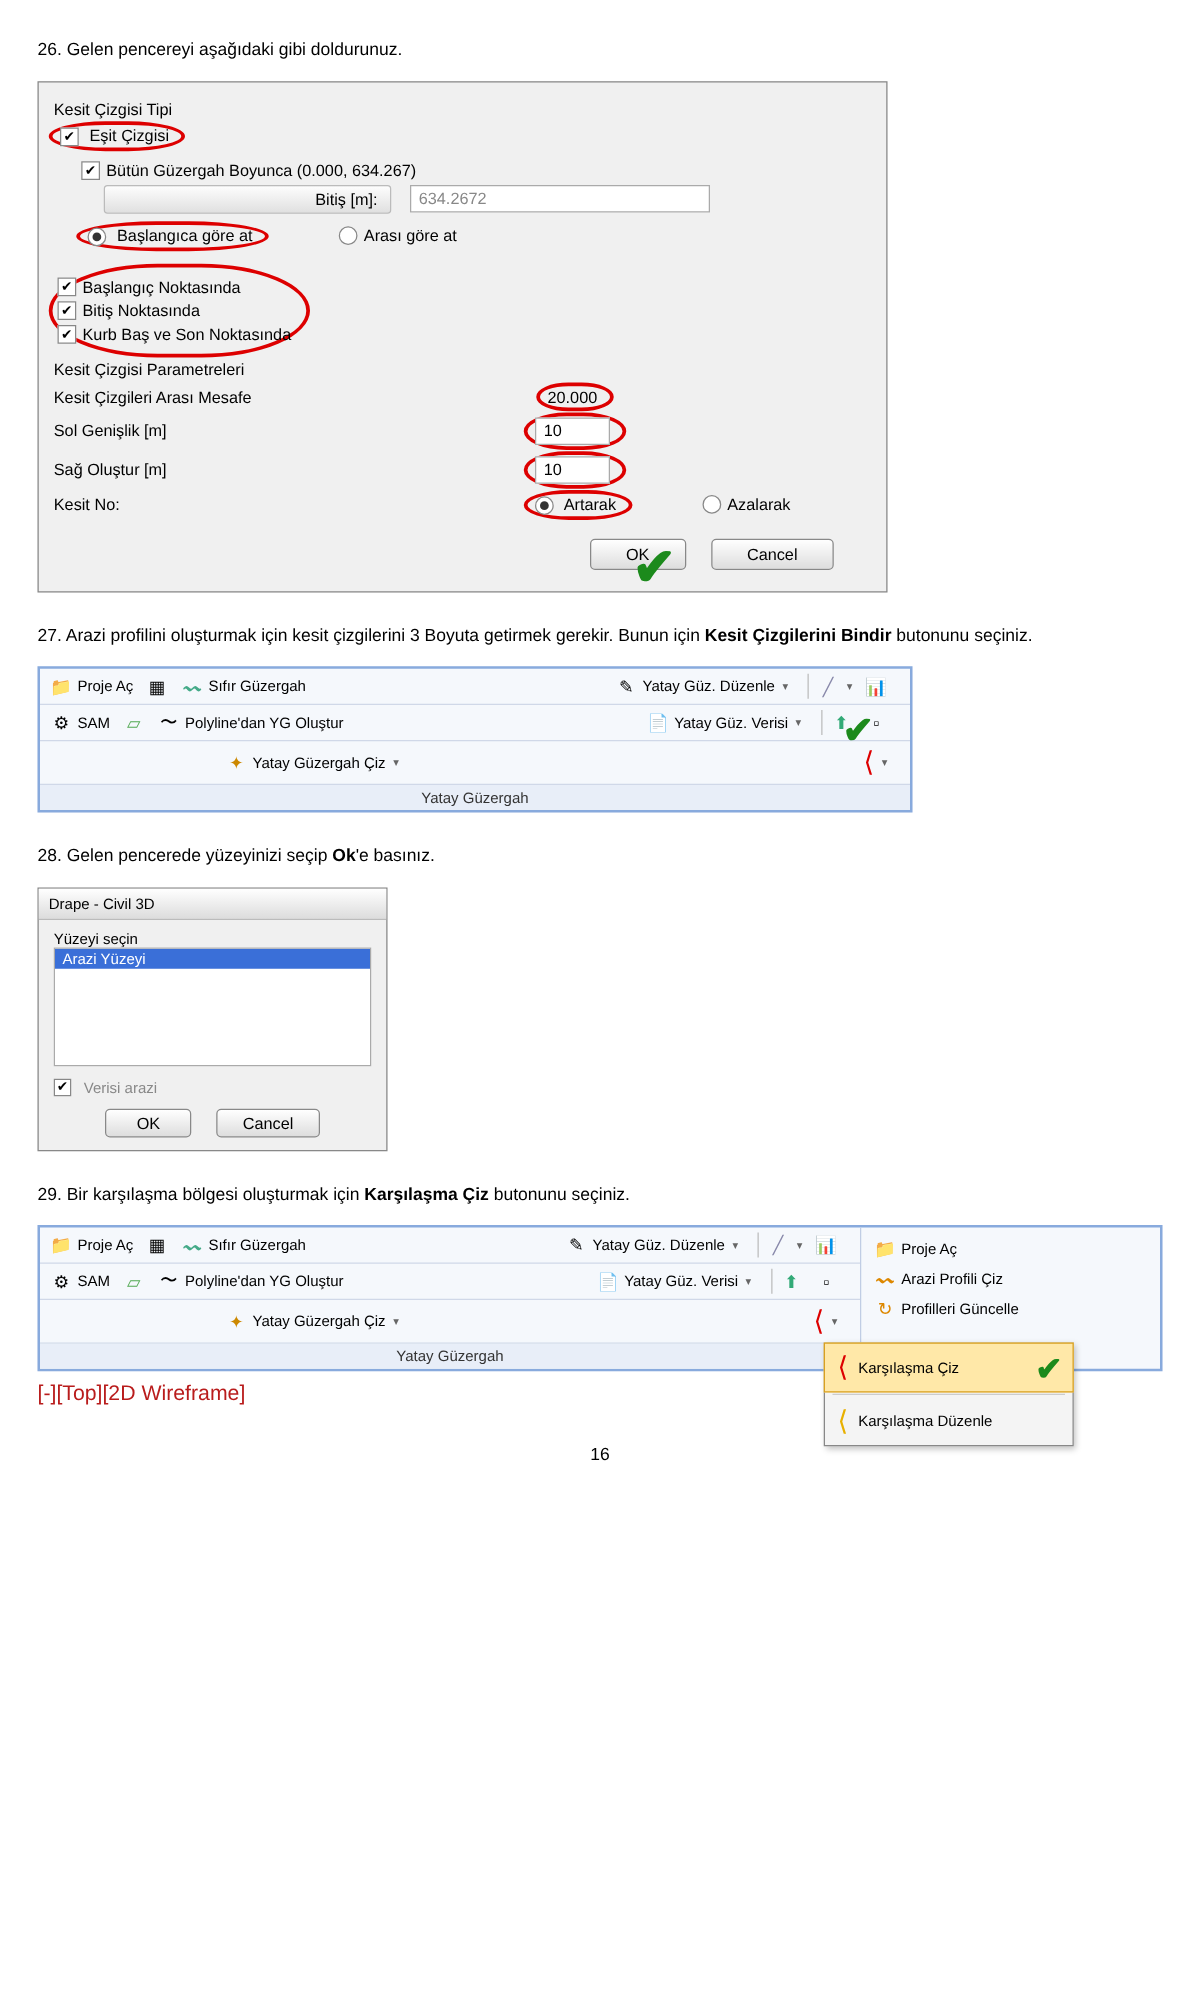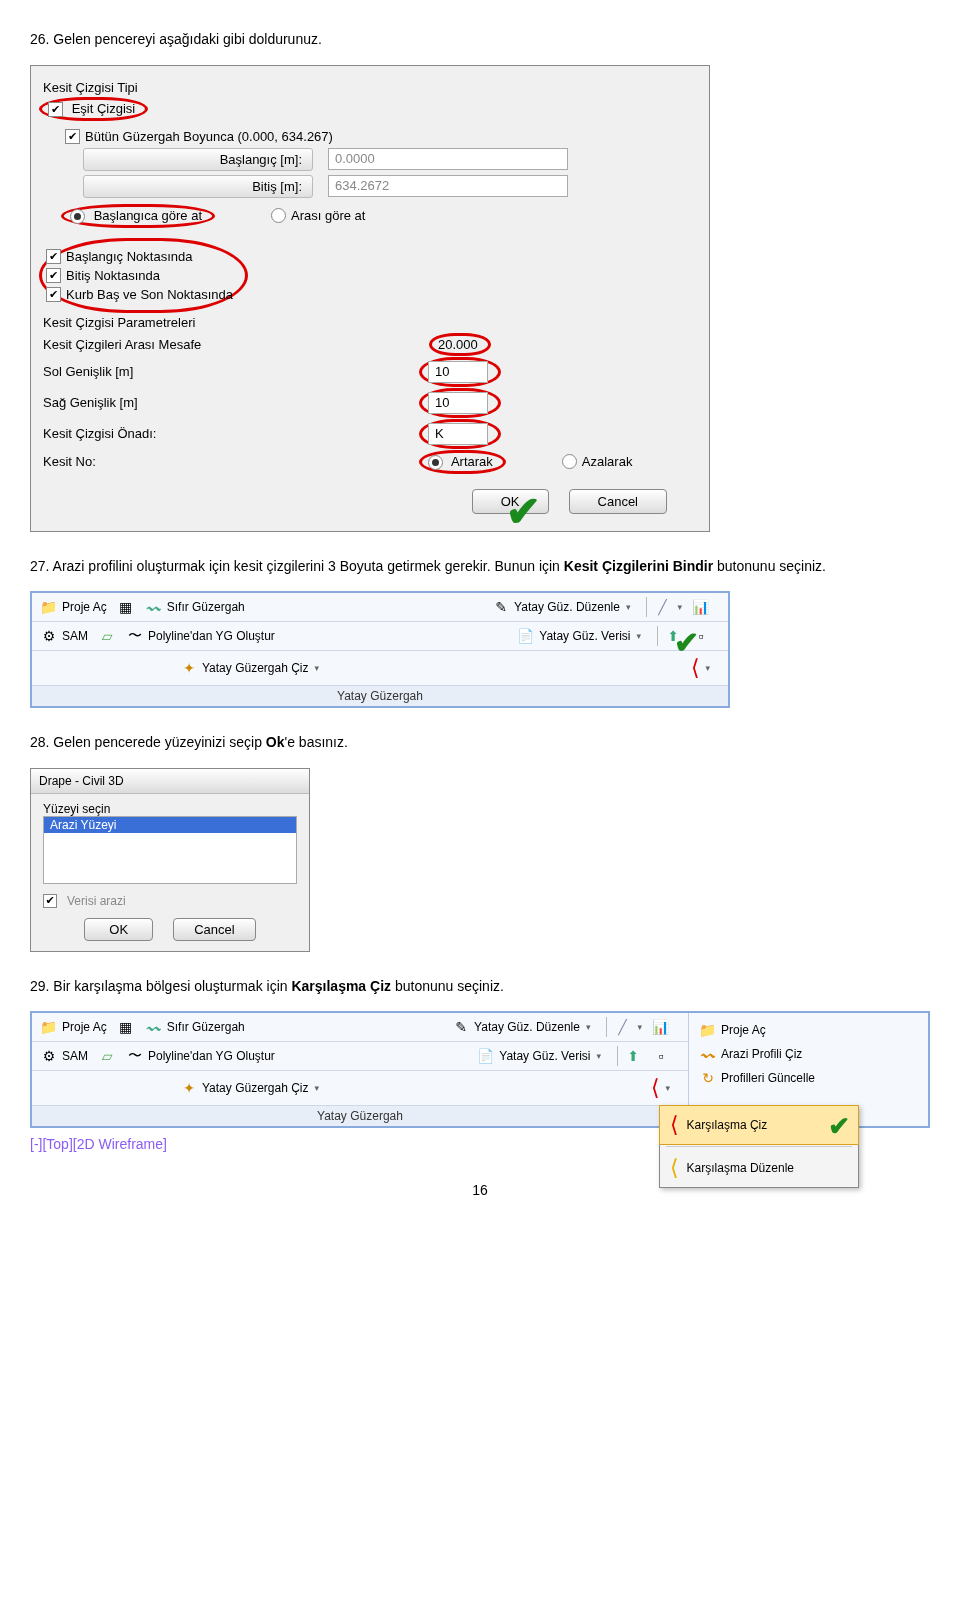--- a/index.html
+++ b/index.html
@@ -164,21 +164,21 @@
   }
   .drape-title {
     background: linear-gradient(#fff,#dcdcdc);
     border-bottom: 1px solid #bbb;
     padding: 5px 8px;
   }
   .drape-body { padding: 8px 12px 10px 12px; }
   .listbox {
     border: 1px solid #aaa;
     background: #fff;
-    height: 68px;
+    height: 95px;
     overflow: hidden;
     position: relative;
     margin-bottom: 10px;
   }
   .listbox-item {
     background: #3a6fd8;
     color: #fff;
     padding: 1px 6px;
     font-size: 12px;
   }
@@ -225,21 +225,21 @@
   }
   .ctx-item.hover {
     background: #ffe8a8;
     border: 1px solid #d8a020;
     margin: -1px;
   }
   .ctx-sep {
     height: 1px; background: #ccc; margin: 2px 6px;
   }
   .viewport-tag {
-    font-family: Arial; font-size: 14px; color: #8b5cf6;
+    font-family: Arial; font-size: 17px; color: #b91c1c;
     margin-top: 6px;
   }
   .red-curve {
     color: #d00;
     font-size: 22px;
     display: inline-block;
   }
   .yellow-curve {
     color: #e8b000;
     font-size: 22px;
@@ -261,24 +261,20 @@
     <div class="section-label">Kesit Çizgisi Tipi</div>
     <div class="row">
       <span class="red-ellipse">
         <span class="chk">✔</span>
         <span>Eşit Çizgisi</span>
       </span>
     </div>
     <div class="row indent1" style="margin-top:10px">
       <span class="chk">✔</span>
       <span>Bütün Güzergah Boyunca (0.000, 634.267)</span>
-    </div>
-    <div class="row indent2">
-      <span class="label-cell">Başlangıç [m]:</span>
-      <span class="text-input disabled">0.0000</span>
     </div>
     <div class="row indent2">
       <span class="label-cell">Bitiş [m]:</span>
       <span class="text-input disabled">634.2672</span>
     </div>
     <div class="row indent1" style="margin-top:8px">
       <span class="red-ellipse">
         <span class="rdo checked"></span>
         <span>Başlangıca göre at</span>
       </span>
@@ -315,29 +311,23 @@
         <span class="text-input" style="position:absolute;left:-4px;top:-2px;z-index:-1"></span>
       </span>
     </div>
     <div class="param-row">
       <span class="plain-label">Sol Genişlik [m]</span>
       <span class="red-ellipse">
         <span class="text-input" style="display:inline-block;width:60px">10</span>
       </span>
     </div>
     <div class="param-row">
-      <span class="plain-label">Sağ Genişlik [m]</span>
+      <span class="plain-label">Sağ Oluştur [m]</span>
       <span class="red-ellipse">
         <span class="text-input" style="display:inline-block;width:60px">10</span>
-      </span>
-    </div>
-    <div class="param-row">
-      <span class="plain-label">Kesit Çizgisi Önadı:</span>
-      <span class="red-ellipse">
-        <span class="text-input" style="display:inline-block;width:60px">K</span>
       </span>
     </div>
     <div class="param-row">
       <span class="plain-label">Kesit No:</span>
       <span class="red-ellipse">
         <span class="rdo checked"></span>
         <span>Artarak</span>
       </span>
       <span style="width:60px"></span>
       <span class="rdo"></span>

